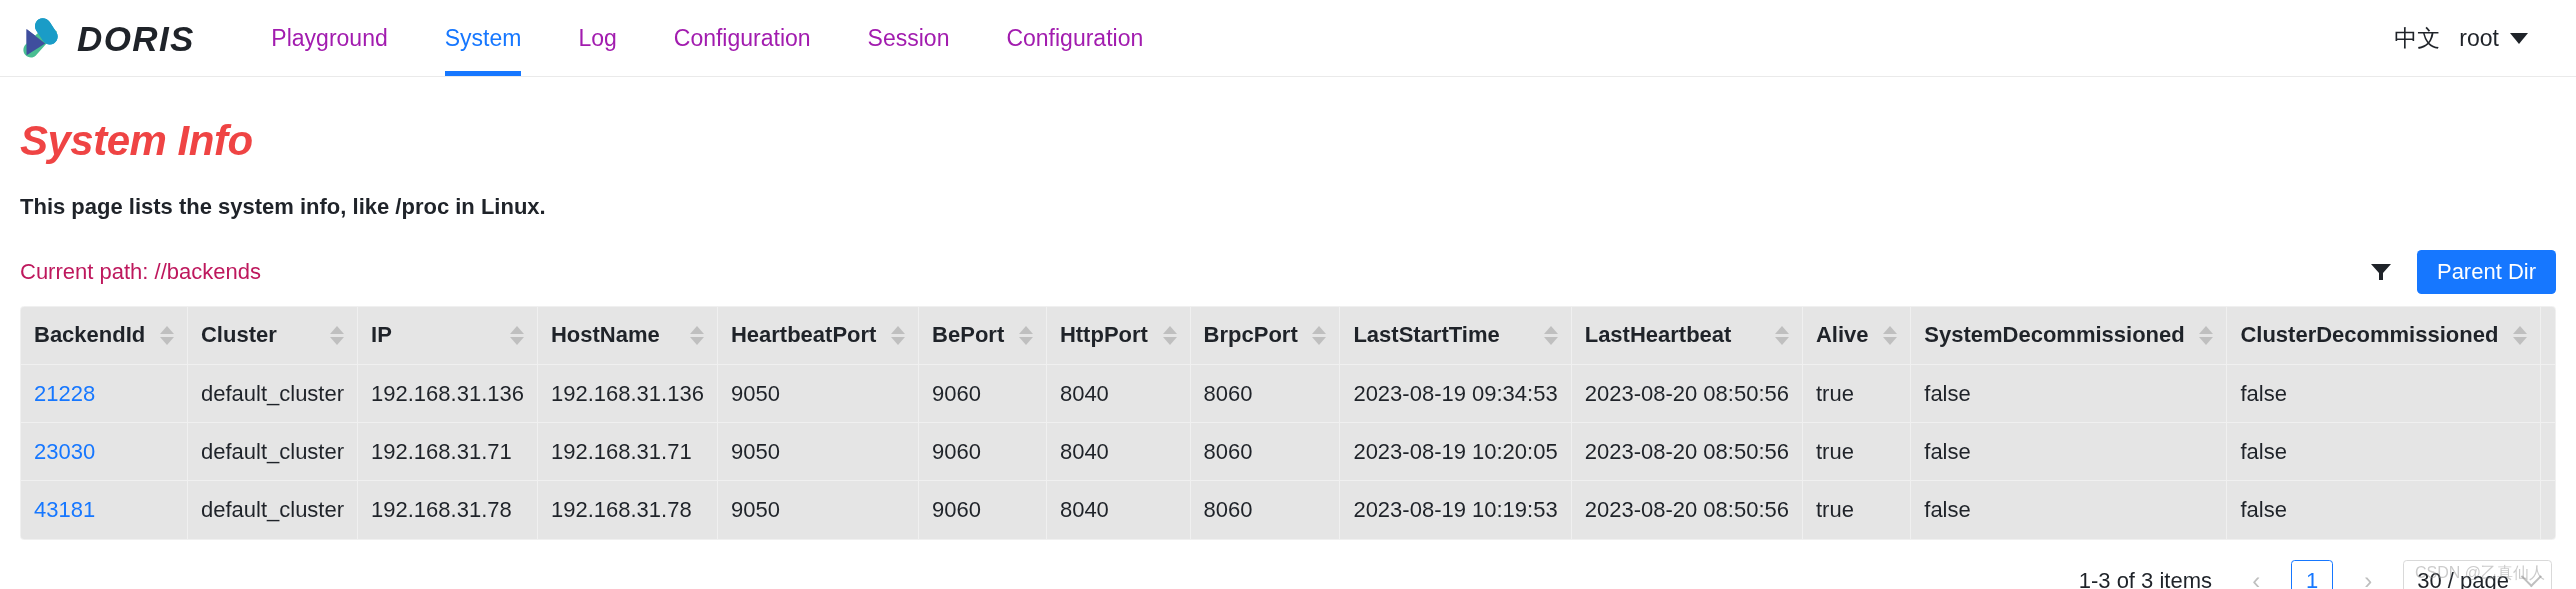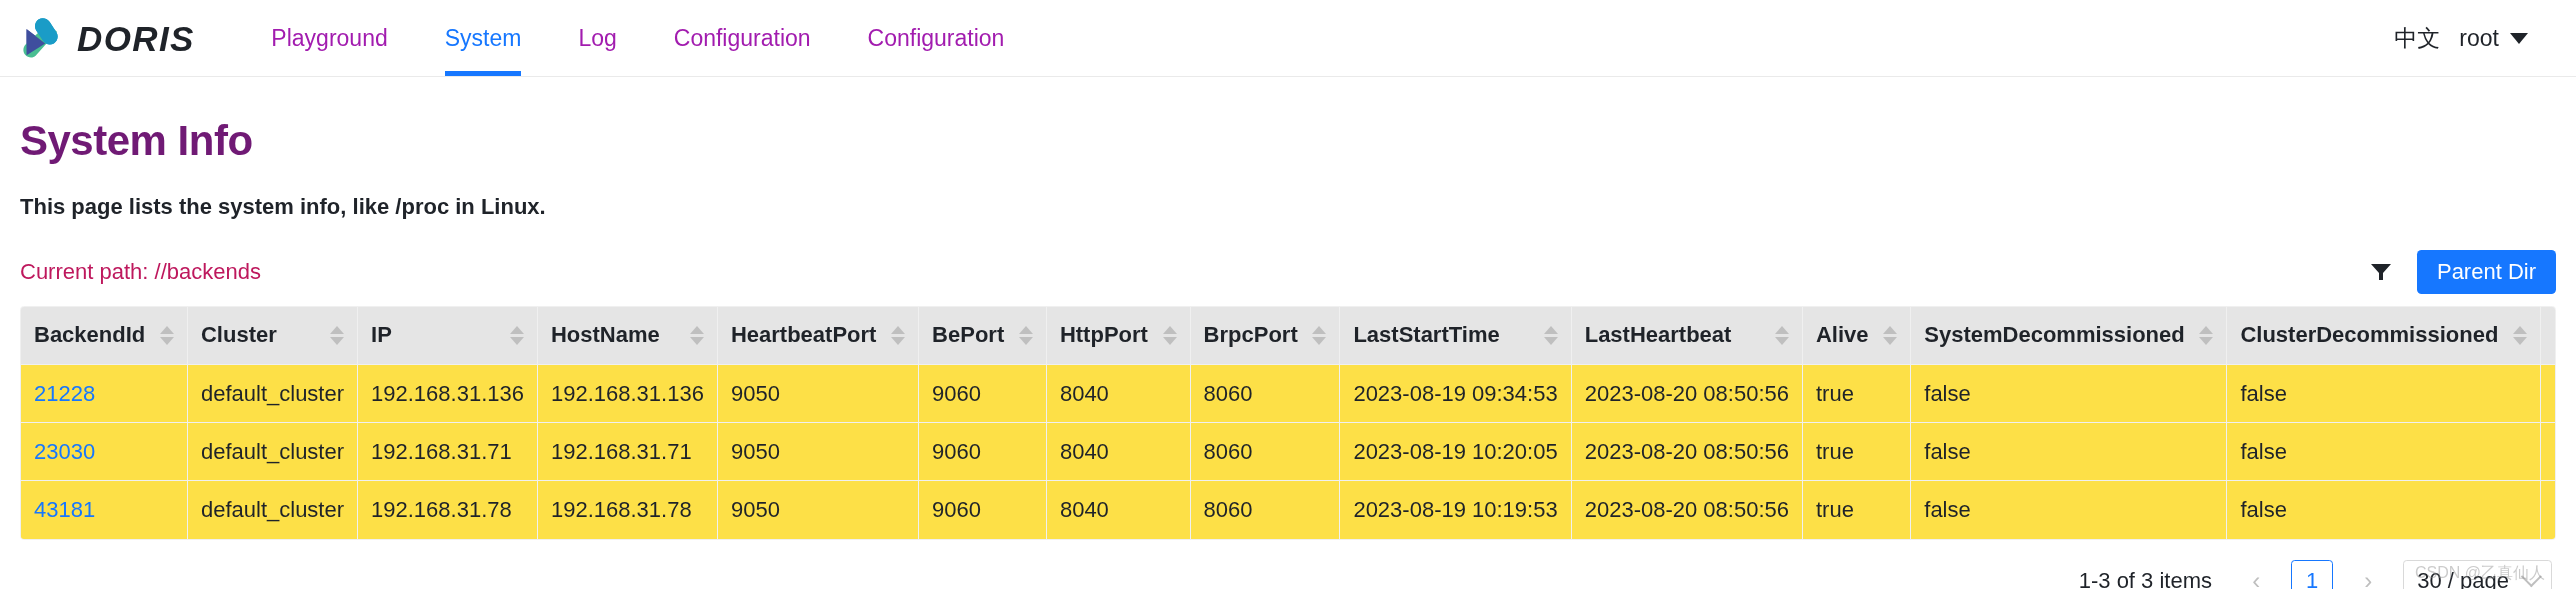--- a/index.html
+++ b/index.html
@@ -56,23 +56,24 @@
     display: inline-block;
     width: 0; height: 0;
     border-left: 9.2px solid transparent;
     border-right: 9.2px solid transparent;
     border-top: 11px solid #1f2329;
   }
 
   
   .page { padding: 0 20px; }
   .page-title {
-    font-size: 42px; font-weight: 700; color: #701a75;
+    font-size: 42px; font-weight: 700; color: #ef4444;
     margin: 39px 0 0 0; line-height: 1.2;
     letter-spacing: -0.5px;
+    font-style: italic;
   }
   .page-desc {
     font-size: 22px; font-weight: 700; color: #1f2329;
     margin: 27.5px 0 0 0;
   }
 
   .path-bar {
     margin-top: 31px;
     display: flex; align-items: center;
     height: 42px;
@@ -135,21 +136,21 @@
     border-right: 7.3px solid transparent;
     border-top: 8.3px solid #bfbfbf;
   }
   table.data td {
     font-size: 22px;
     color: #1f2329;
     padding: 15.6px 13px;
     border-bottom: 0.9px solid #f0f0f0;
     border-right: 0.9px solid #f0f0f0;
     white-space: nowrap;
-    background: #fde047;
+    background: #e5e5e5;
   }
   table.data td:last-child { border-right: none; }
   table.data tr:last-child td { border-bottom: none; }
   td.link-cell a, .id-link {
     color: #1677ff; text-decoration: none; cursor: pointer;
   }
 
   
   .pagination {
     display: flex; align-items: center; justify-content: flex-end;
@@ -211,20 +212,21 @@
       <path d="M7 12.5 L27.5 28 L7 41 Z" fill="#3f4e9e"></path>
     </svg>
     <span class="brand-name">DORIS</span>
   </div>
 
   <div class="nav-items">
     <div class="nav-item">Playground</div>
     <div class="nav-item active">System</div>
     <div class="nav-item">Log</div>
     <div class="nav-item">Configuration</div>
+    <div class="nav-item">Session</div>
     <div class="nav-item">Configuration</div>
   </div>
 
   <div class="nav-right">
     <span class="lang">中文</span>
     <span class="user">
       <span>root</span>
       <span class="caret-down"></span>
     </span>
   </div>

